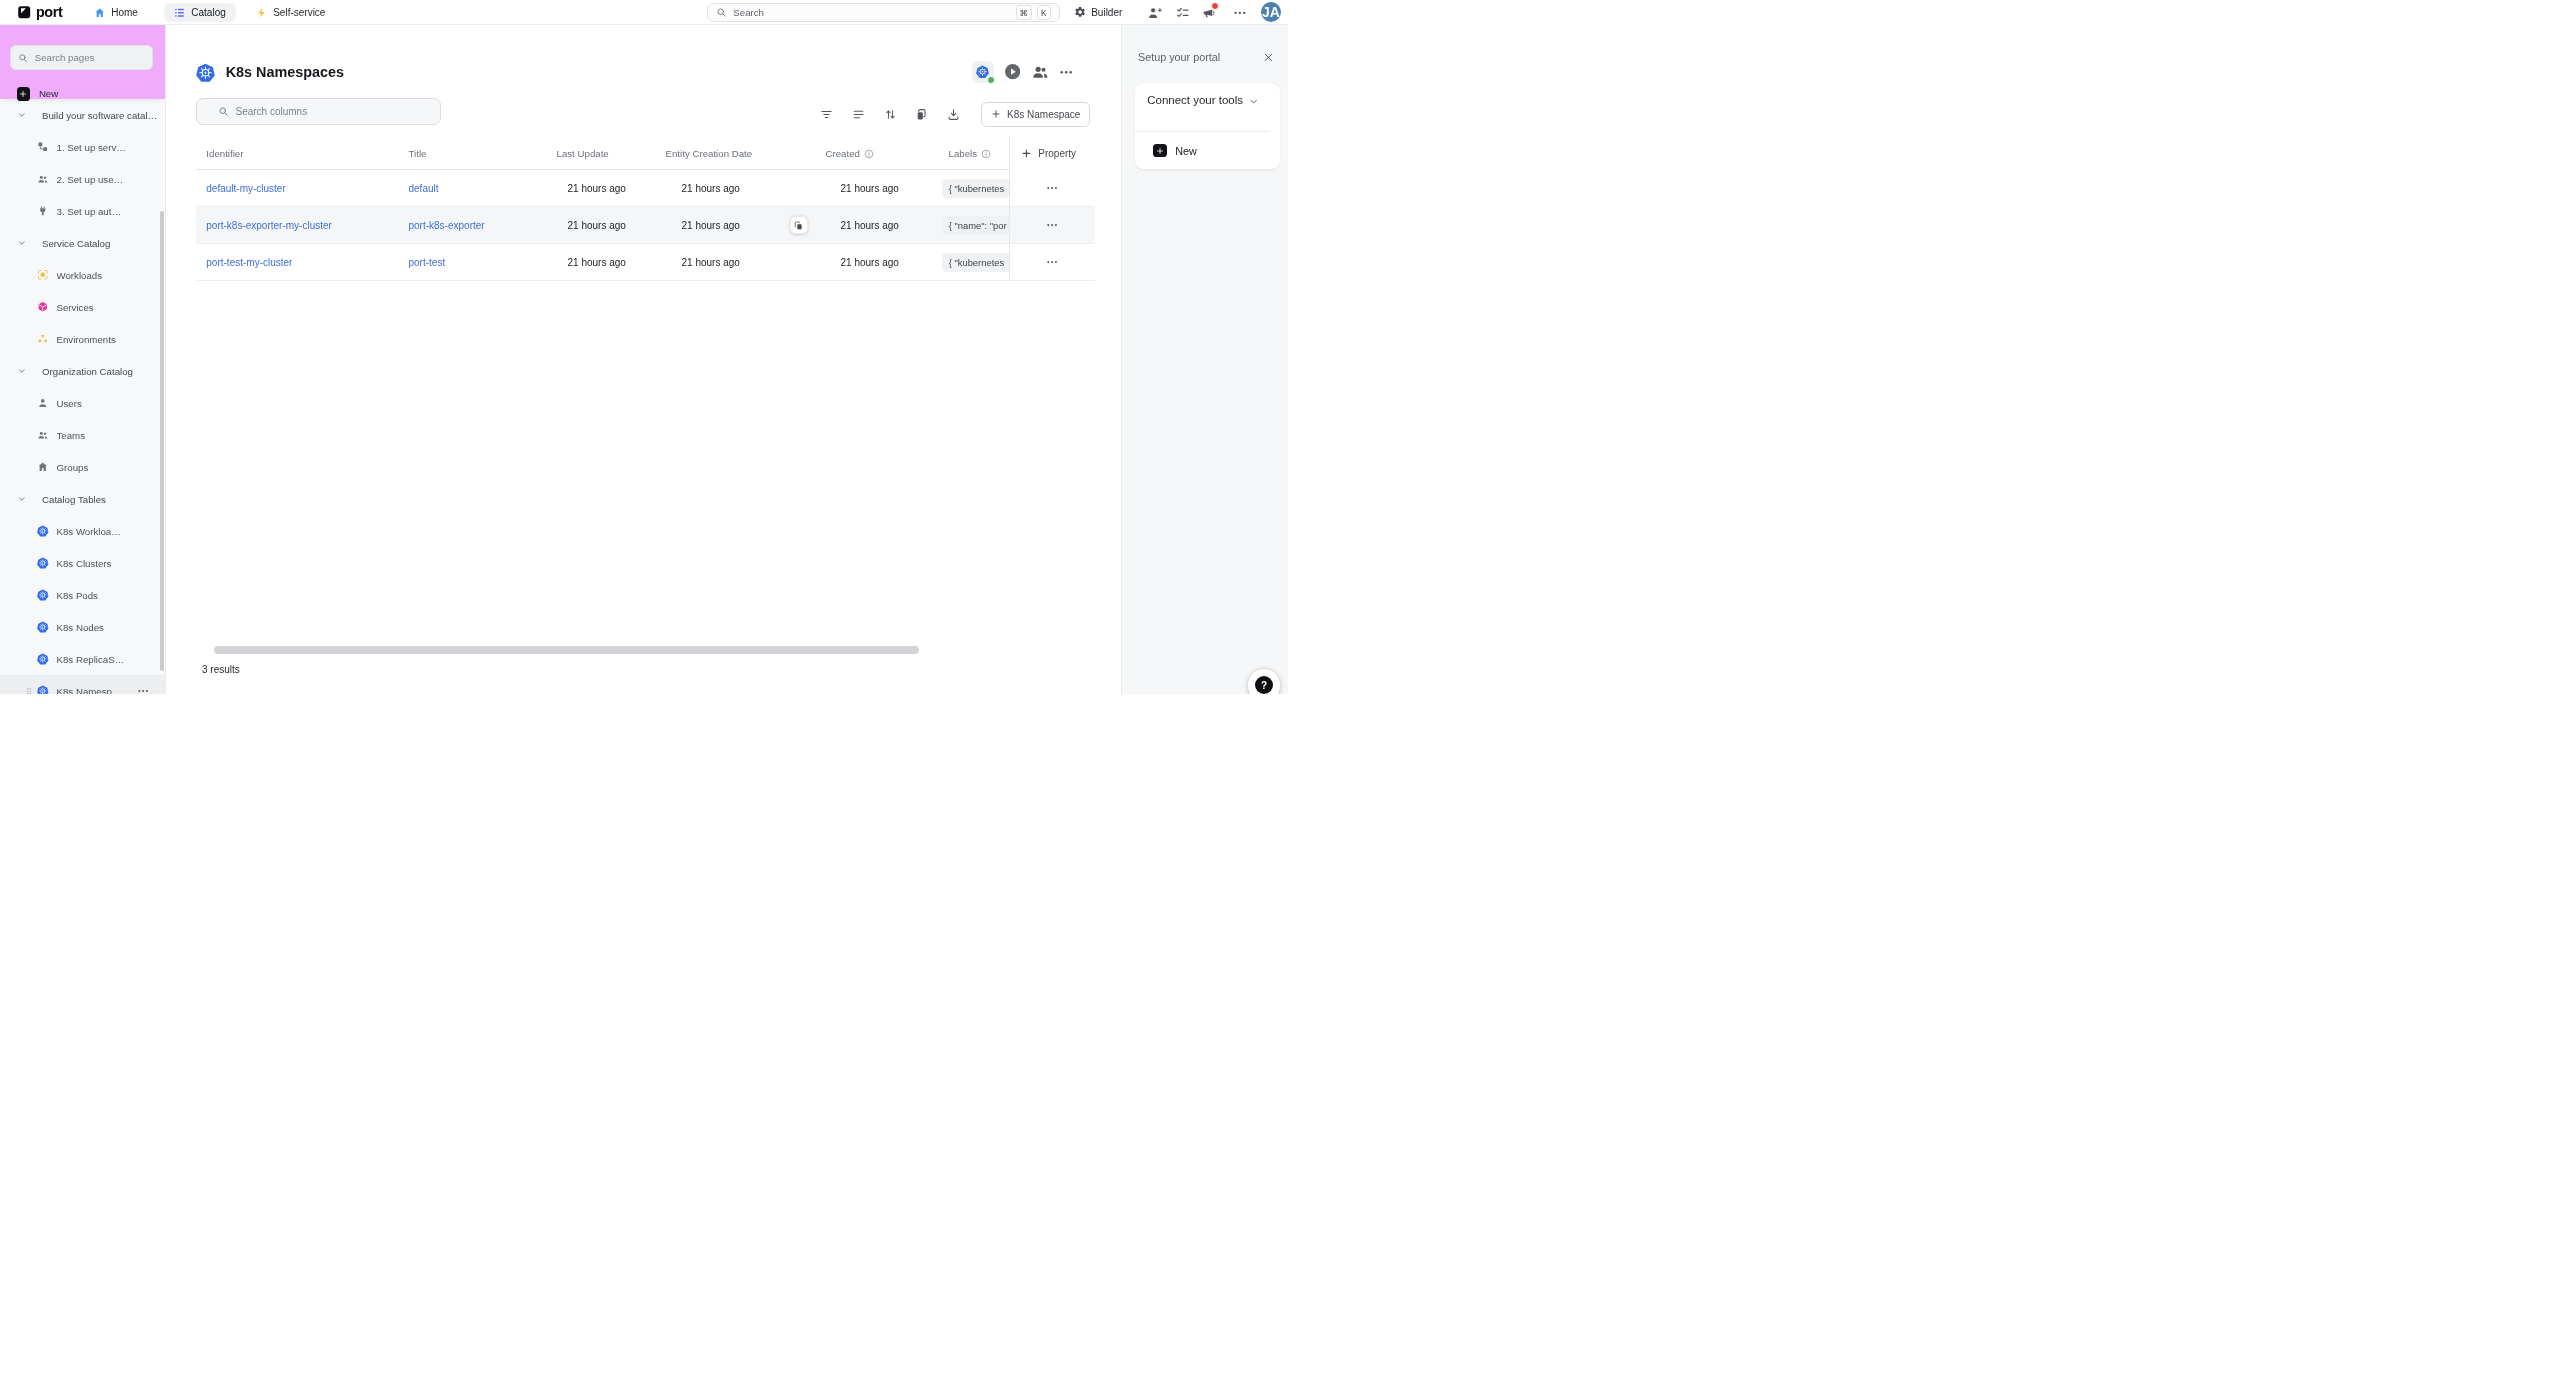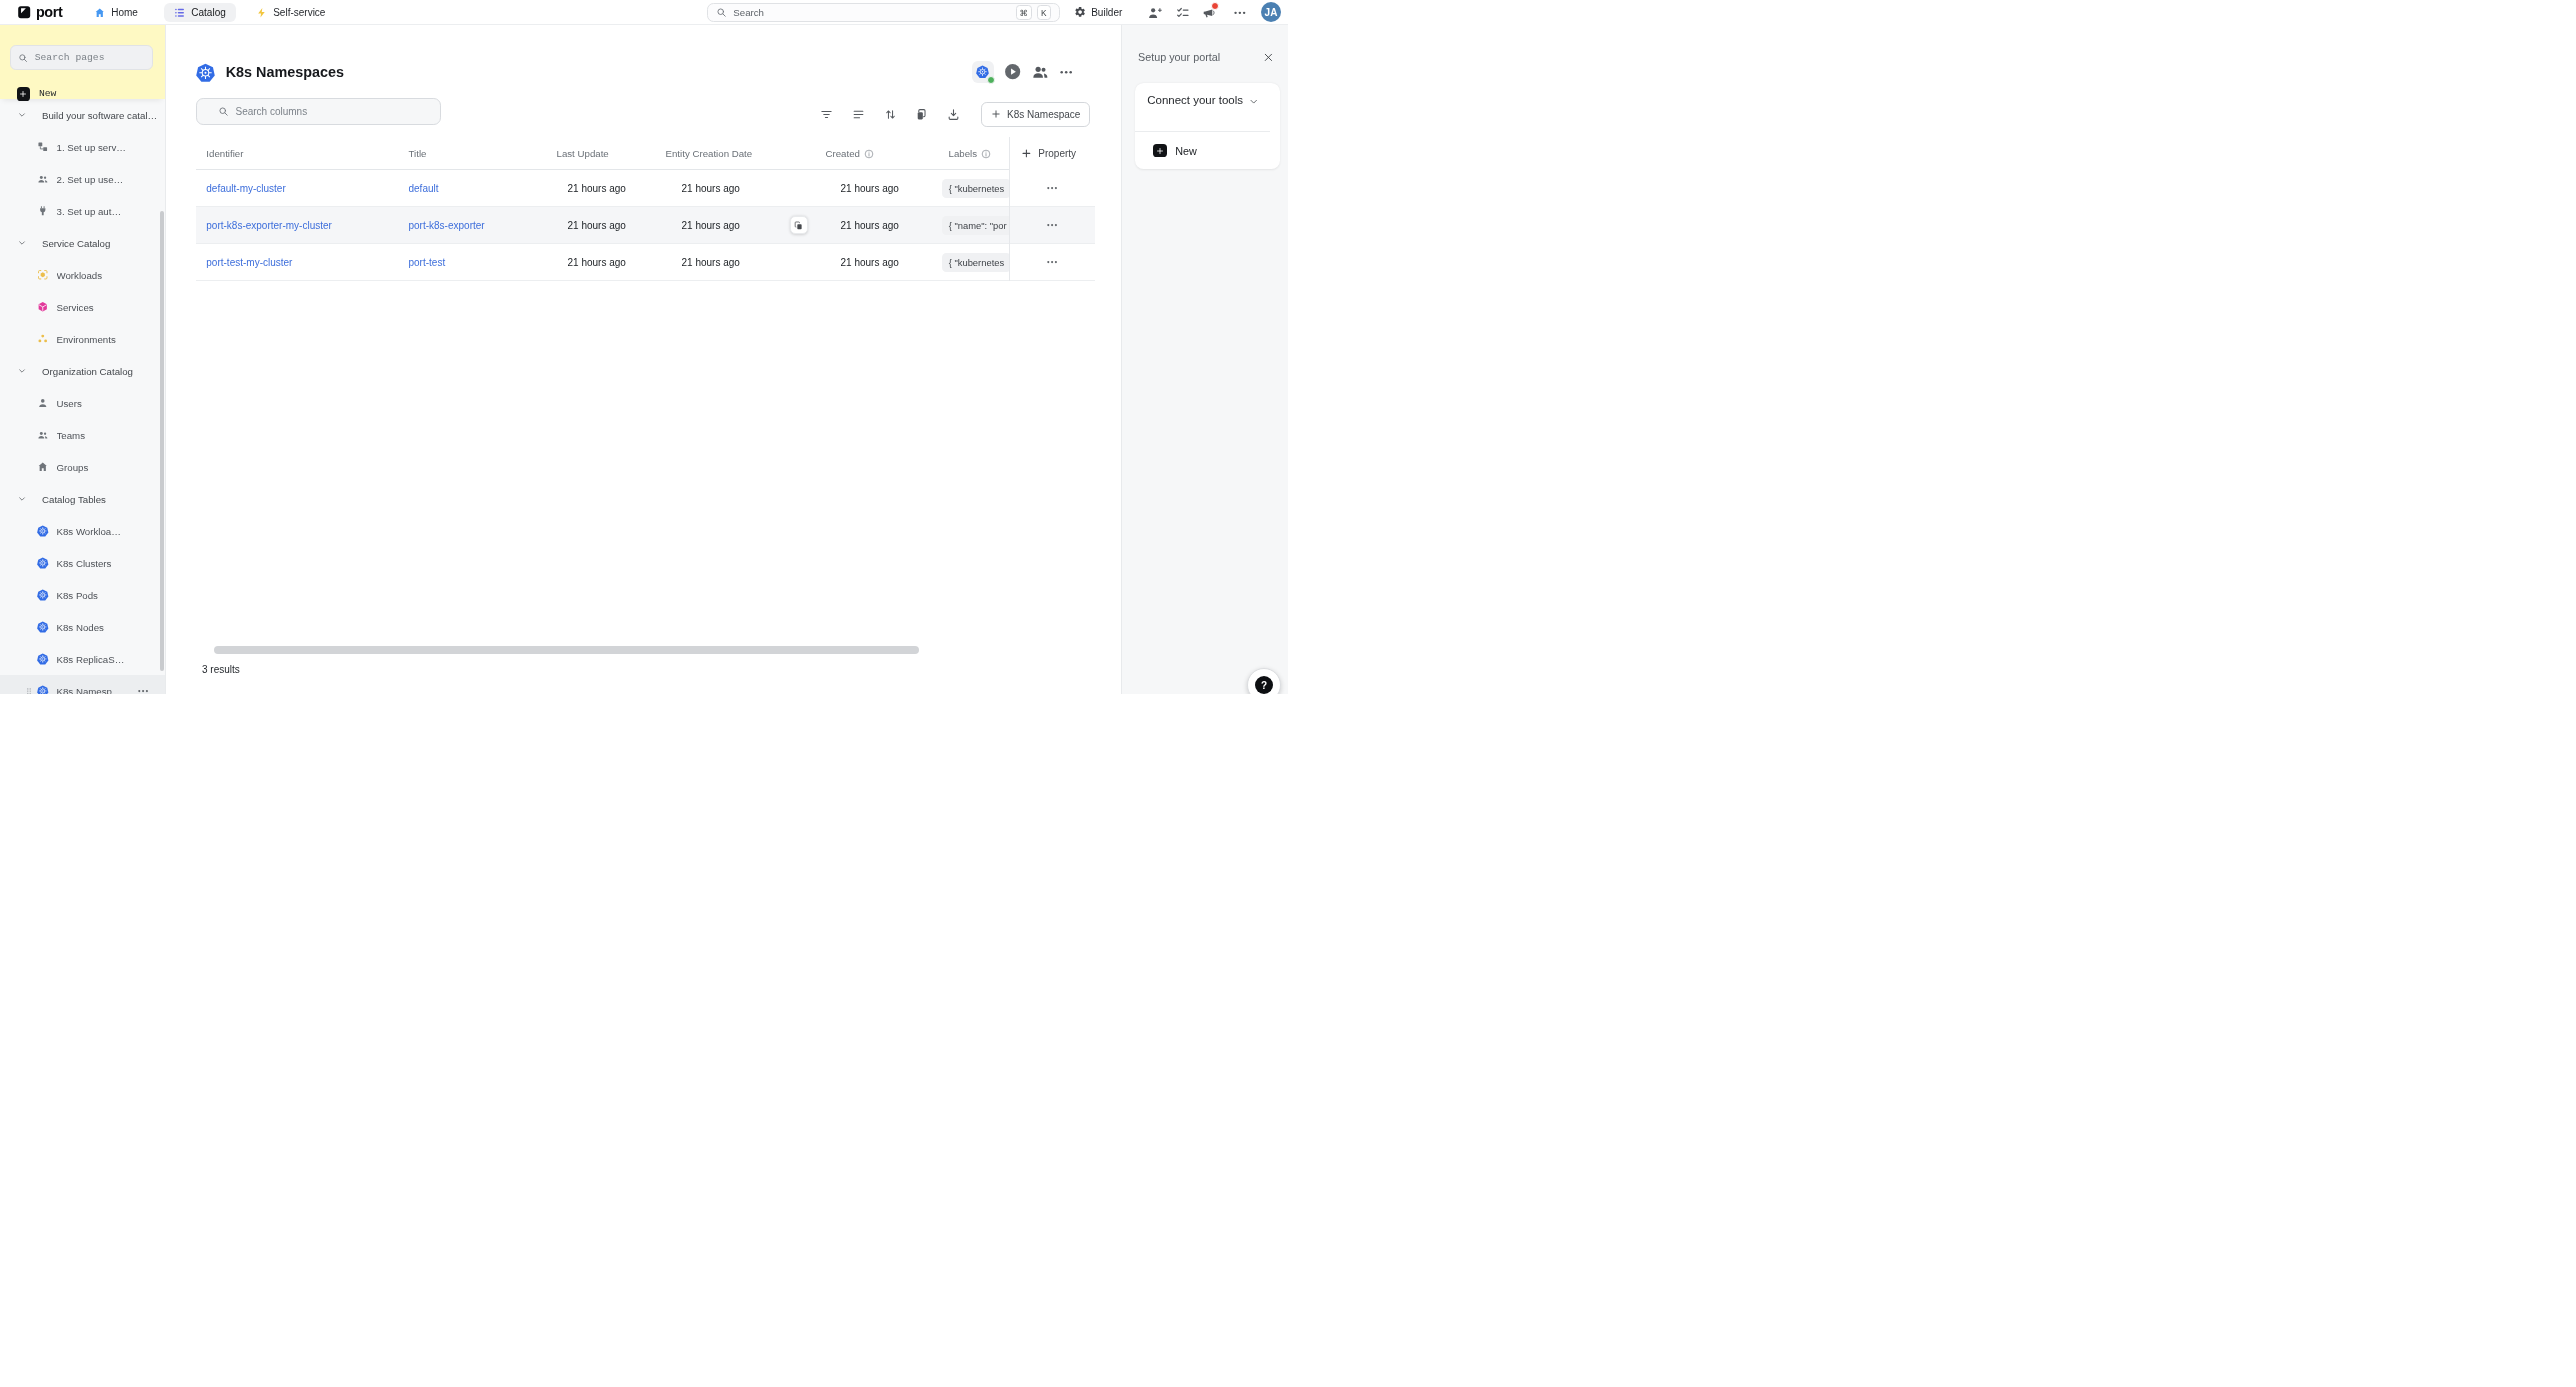--- a/index.html
+++ b/index.html
@@ -34,28 +34,28 @@
   .keys { margin-left:auto; display:flex; gap:5px; }
   .key { min-width:14.4px; height:14.4px; background:#fff; border:0.7px solid #dcdee2; border-radius:3.6px;
     font-size:8.3px; color:#3c4043; display:flex; align-items:center; justify-content:center; padding:0 2.9px; }
   .builder { position:absolute; left:1074px; top:0; height:25px; display:flex; align-items:center;
     gap:5px; font-size:10px; color:#1f2227; cursor:pointer; }
   .tico { position:absolute; top:5.8px; width:13.7px; height:13.7px; color:#54585d; cursor:pointer; }
   .mega-wrap { position:absolute; left:1202px; top:5.8px; width:13.7px; height:13.7px; color:#54585d; }
   .notif-dot { position:absolute; right:-3.6px; top:-4.3px; width:8.6px; height:8.6px; border-radius:50%;
     background:#E94335; border:1.4px solid #fff; }
   .avatar { position:absolute; left:1261px; top:2.2px; width:20px; height:20px; border-radius:50%;
-    background:#4B80B2; color:#fff; font-size:10px; font-weight:700;
+    background:#4B80B2; color:#fff; font-size:14px; font-weight:700;
     display:flex; align-items:center; justify-content:center; cursor:pointer; }
 
   
   .sidebar { position:absolute; left:0; top:25px; bottom:0; width:166px;
     background:#f7f8f9; border-right:0.7px solid #e9ebed; overflow:hidden; z-index:20; }
-  .side-top { position:relative; height:74px; background:#fef9c3;
-    box-shadow:0 3.6px 5.8px -2.9px rgba(0,0,0,.09); z-index:2;font-family:Liberation Mono, monospace; }
+  .side-top { position:relative; height:74px; background:#f0abfc;
+    box-shadow:0 3.6px 5.8px -2.9px rgba(0,0,0,.09); z-index:2; }
   .side-search { position:absolute; left:10px; top:20px; width:143px; height:25px;
     border:0.7px solid #e1e3e6; background:#f0f1f3; border-radius:5.8px;
     display:flex; align-items:center; gap:6.5px; padding:0 7.2px; color:#7b8187; font-size:9.7px; }
   .side-new { position:absolute; left:16.6px; top:62px; display:flex; align-items:center; gap:8.6px;
     font-size:9.7px; color:#1f2328; font-weight:500; cursor:pointer; }
   .plus-box { width:13.7px; height:13.7px; background:#111316; border-radius:3.6px; color:#fff;
     display:inline-flex; align-items:center; justify-content:center; }
   .side-list { position:absolute; left:0; top:74px; right:0; }
   .srow { height:32px; display:flex; align-items:center; position:relative; cursor:pointer; }
   .srow.sect { padding-left:18px; gap:16px; color:#43474c; font-size:9.7px; }

